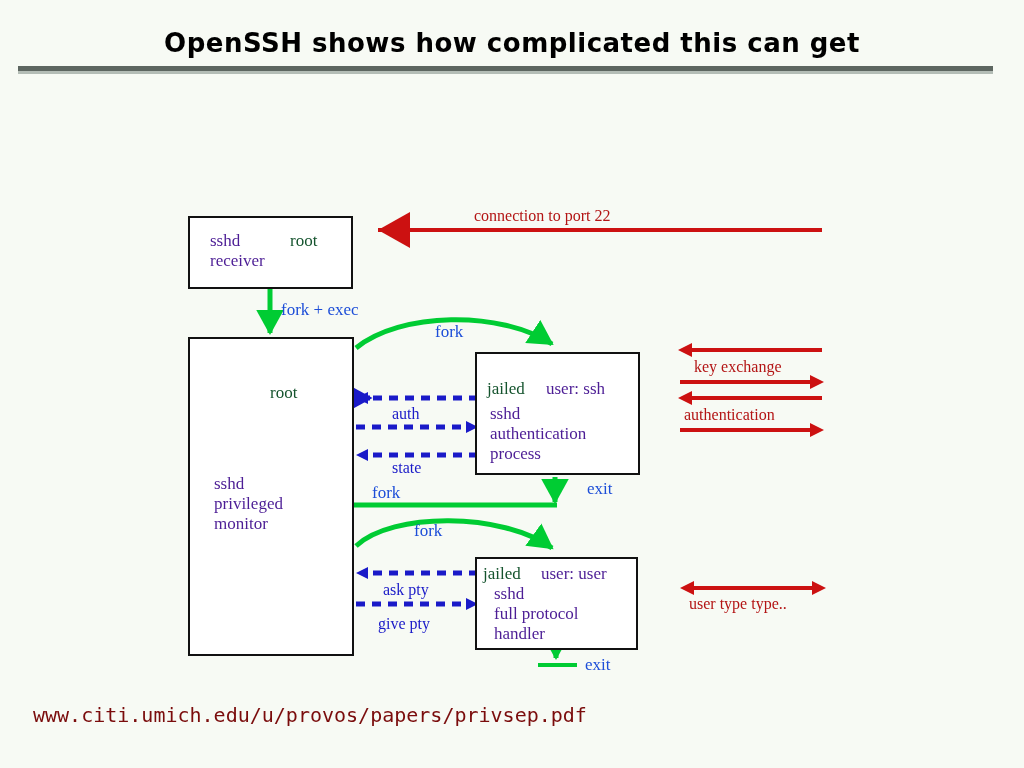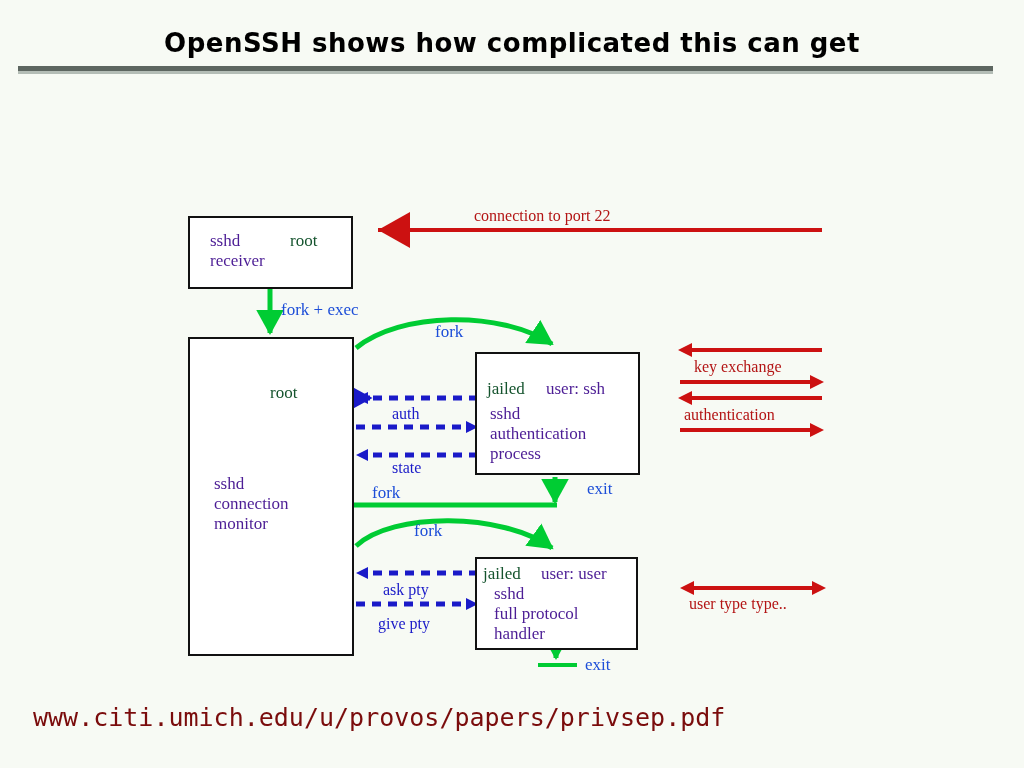--- a/index.html
+++ b/index.html
@@ -97,21 +97,21 @@
     color: #b31414;
     font-size: 16px;
   }
 
   
   .url {
     position: absolute;
     left: 33px;
     top: 703px;
     font-family: "DejaVu Sans Mono", "Liberation Mono", monospace;
-    font-size: 25px;
+    font-size: 20px;
     color: #7a0c0c;
     white-space: nowrap;
   }
 </style>
 </head>
 <body>
 
 <div id="slide">
 
   <div class="title">OpenSSH shows how complicated this can get</div>
@@ -218,21 +218,21 @@
   </svg>
 
   <div class="box" style="left:188px; top:216px; width:165px; height:73px;"></div>
   <div class="box-text blue" style="left:210px; top:231px;">sshd</div>
   <div class="box-text black" style="left:290px; top:231px;">root</div>
   <div class="box-text blue" style="left:210px; top:251px;">receiver</div>
 
   <div class="box" style="left:188px; top:337px; width:166px; height:319px;"></div>
   <div class="box-text black" style="left:270px; top:383px;">root</div>
   <div class="box-text blue" style="left:214px; top:474px;">sshd</div>
-  <div class="box-text blue" style="left:214px; top:494px;">connection</div>
+  <div class="box-text blue" style="left:214px; top:494px;">privileged</div>
   <div class="box-text blue" style="left:214px; top:514px;">monitor</div>
 
   <div class="box" style="left:475px; top:352px; width:165px; height:123px;"></div>
   <div class="box-text black" style="left:487px; top:379px;">jailed</div>
   <div class="box-text blue" style="left:546px; top:379px;">user: ssh</div>
   <div class="box-text blue" style="left:490px; top:404px;">sshd</div>
   <div class="box-text blue" style="left:490px; top:424px;">authentication</div>
   <div class="box-text blue" style="left:490px; top:444px;">process</div>
 
   <div class="box" style="left:475px; top:557px; width:163px; height:93px;"></div>

